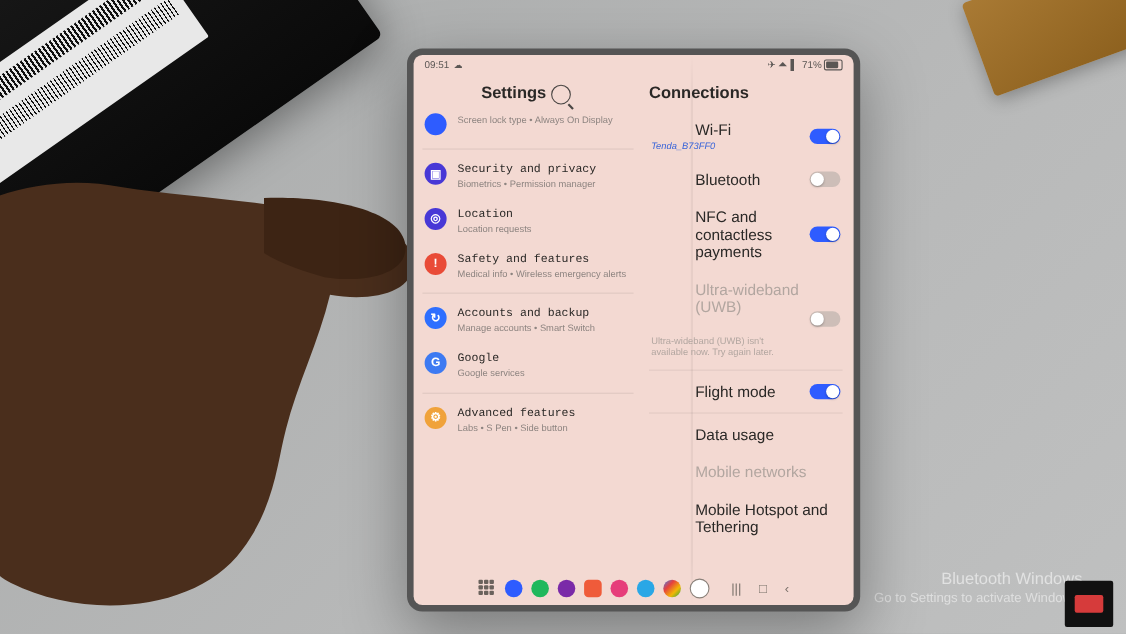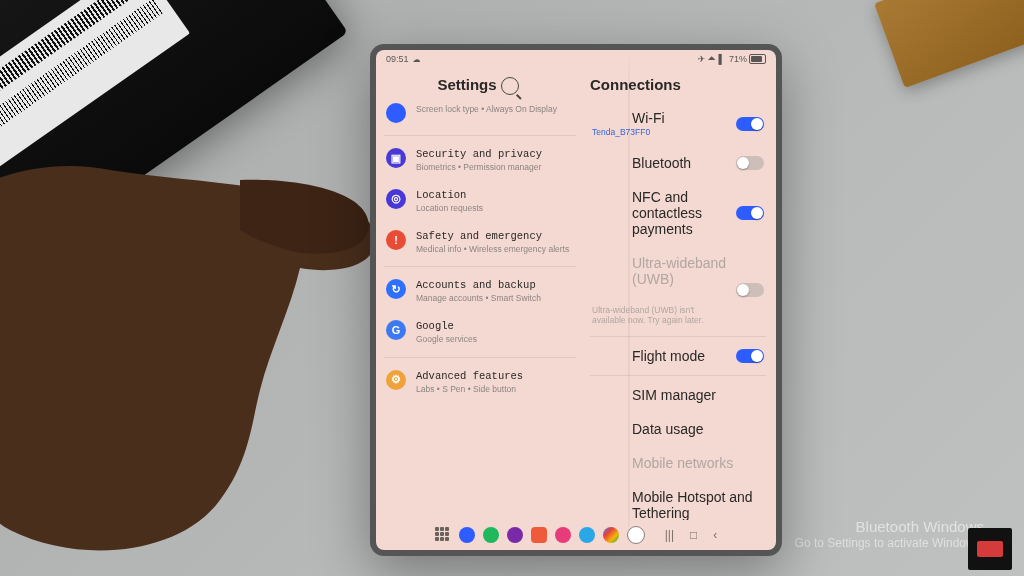--- a/index.html
+++ b/index.html
@@ -76,21 +76,21 @@
   .ic.g{background:#3d7af2;}
   .ic.orange{background:#f0a23a;}
   .txt{flex:1;min-width:0;}
   .ttl{font-size:10.5px;color:#2a2826;line-height:1.25;font-family:Liberation Mono, monospace;}
   .sub{font-size:8.5px;color:#8d8480;line-height:1.25;margin-top:1px;}
   .sep{height:1px;background:rgba(0,0,0,.08);margin:4px 2px;}
 
   
   .row{display:flex;align-items:center;justify-content:space-between;padding:9px 6px;}
   .row .lab{font-size:14px;color:#2a2826;margin-left:40px;}
-  .row .lab2{font-size:8.5px;color:#3763d9;margin-top:1px;}
+  .row .lab2{font-size:8.5px;color:#3763d9;margin-top:1px;font-style:italic;}
   .row .sub2{font-size:8.5px;color:#a29892;margin-top:18px;max-width:120px;}
   .row.dis .lab,.row.dis .sub2{color:#b2a6a0;}
   .toggle{width:28px;height:14px;border-radius:8px;position:relative;flex:0 0 28px;}
   .toggle .k{position:absolute;top:1px;width:12px;height:12px;border-radius:50%;background:#fff;
     box-shadow:0 1px 2px rgba(0,0,0,.3);}
   .toggle.on{background:#2e5cff;} .toggle.on .k{right:1px;}
   .toggle.off{background:#cdbeb8;} .toggle.off .k{left:1px;}
   .rsep{height:1px;background:rgba(0,0,0,.07);margin:2px 4px;}
 
   
@@ -186,21 +186,21 @@
           <div class="set-item">
             <div class="ic indigo">◎</div>
             <div class="txt">
               <div class="ttl">Location</div>
               <div class="sub">Location requests</div>
             </div>
           </div>
           <div class="set-item">
             <div class="ic red">!</div>
             <div class="txt">
-              <div class="ttl">Safety and emergency</div>
+              <div class="ttl">Safety and features</div>
               <div class="sub">Medical info  •  Wireless emergency alerts</div>
             </div>
           </div>
           <div class="sep"></div>
           <div class="set-item">
             <div class="ic teal">↻</div>
             <div class="txt">
               <div class="ttl">Accounts and backup</div>
               <div class="sub">Manage accounts  •  Smart Switch</div>
             </div>
@@ -263,25 +263,20 @@
           <div class="rsep"></div>
           <div class="row">
             <div>
               <div class="lab">Flight mode</div>
             </div>
             <div class="toggle on">
               <div class="k"></div>
             </div>
           </div>
           <div class="rsep"></div>
-          <div class="row">
-            <div>
-              <div class="lab">SIM manager</div>
-            </div>
-          </div>
           <div class="row">
             <div>
               <div class="lab">Data usage</div>
             </div>
           </div>
           <div class="row dis">
             <div>
               <div class="lab">Mobile networks</div>
             </div>
           </div>

